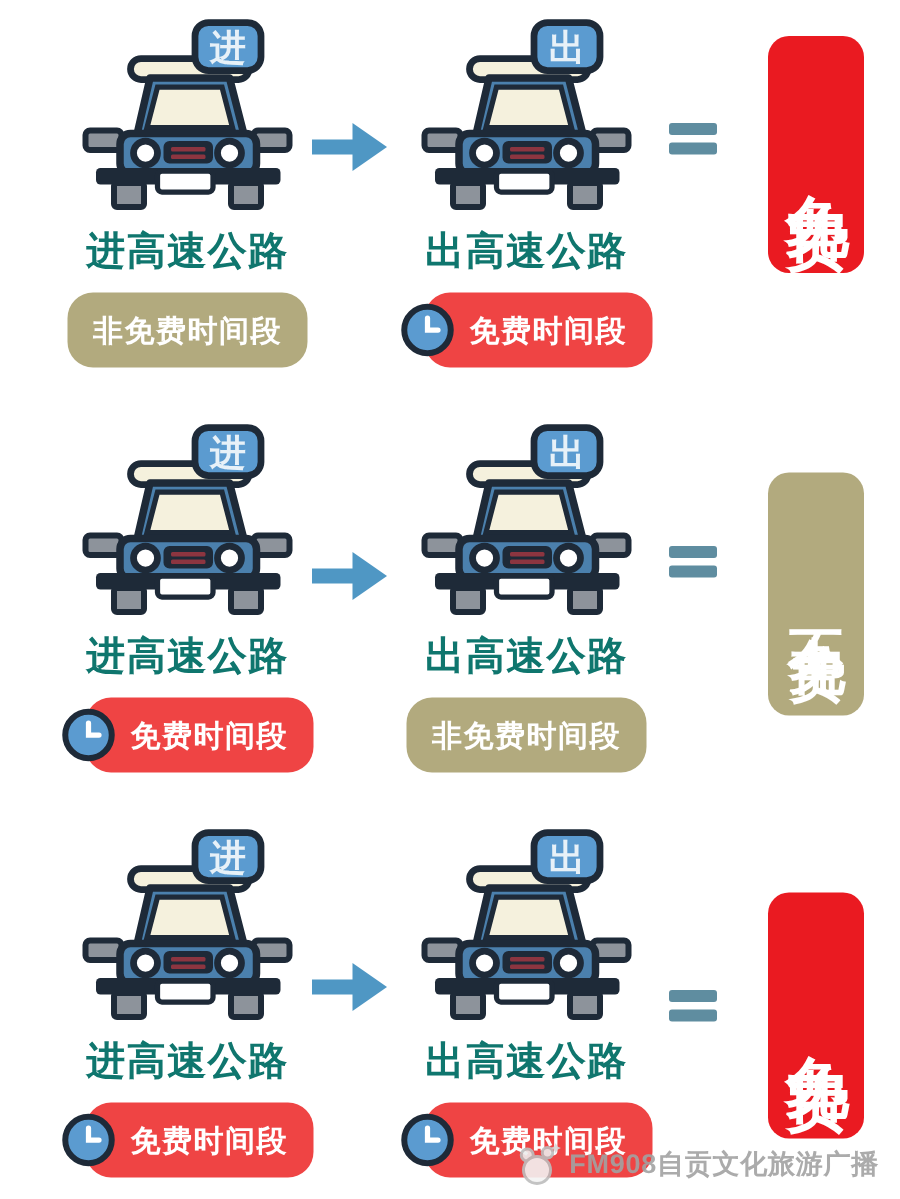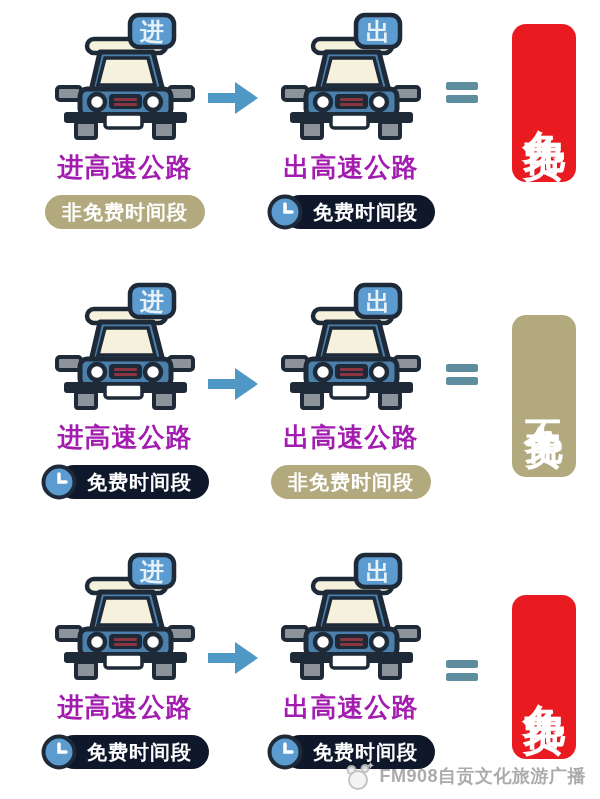--- a/index.html
+++ b/index.html
@@ -7,29 +7,29 @@
     position:relative;width:600px;height:799px;background:#ffffff;overflow:hidden;
     font-family:"Liberation Sans","DejaVu Sans",sans-serif;
   }
   .row{position:absolute;left:0;width:600px;height:270px;}
   .r1{top:0;} .r2{top:270px;} .r3{top:540px;}
 
   .cell{position:absolute;top:12px;display:flex;flex-direction:column;align-items:center;}
   .cell.enter{left:25px;width:200px;}
   .cell.exit{left:246px;width:210px;}
 
-  .car-label{margin-top:6px;font-size:26px;font-weight:bold;color:#a21caf;letter-spacing:1px;white-space:nowrap;}
+  .car-label{margin-top:6px;font-size:26px;font-weight:bold;color:#0f766e;letter-spacing:1px;white-space:nowrap;}
 
   .badge{
-    margin-top:10px;height:34px;border-radius:17px;display:flex;align-items:center;
+    margin-top:10px;height:50px;border-radius:17px;display:flex;align-items:center;
     color:#ffffff;font-weight:bold;font-size:20px;padding:0 17px;position:relative;
     letter-spacing:1px;white-space:nowrap;justify-content:flex-end;
   }
   .badge.olive{background:#b2aa7e;}
-  .badge.orange{background:#0f172a;padding-left:30px;margin-left:16px;}
+  .badge.orange{background:#ef4444;padding-left:30px;margin-left:16px;}
   .clock{position:absolute;left:-17px;top:50%;transform:translateY(-50%);}
 
   .arrow{position:absolute;left:208px;}
   .r1 .arrow{top:80px;} .r2 .arrow{top:96px;} .r3 .arrow{top:100px;}
 
   .equals{position:absolute;left:446px;width:32px;display:flex;flex-direction:column;gap:5px;}
   .r1 .equals{top:82px;} .r2 .equals{top:94px;} .r3 .equals{top:120px;}
   .equals div{height:8px;background:#5f8da0;border-radius:2px;}
 
   .result{

